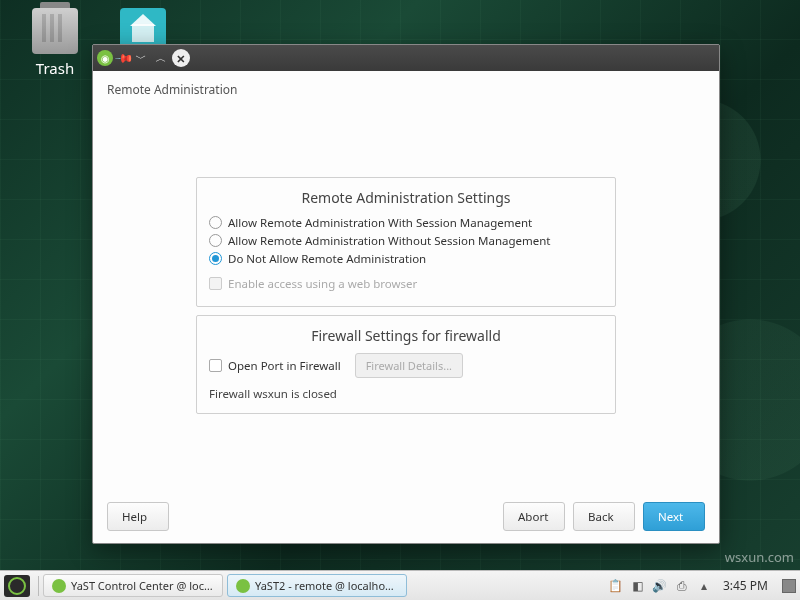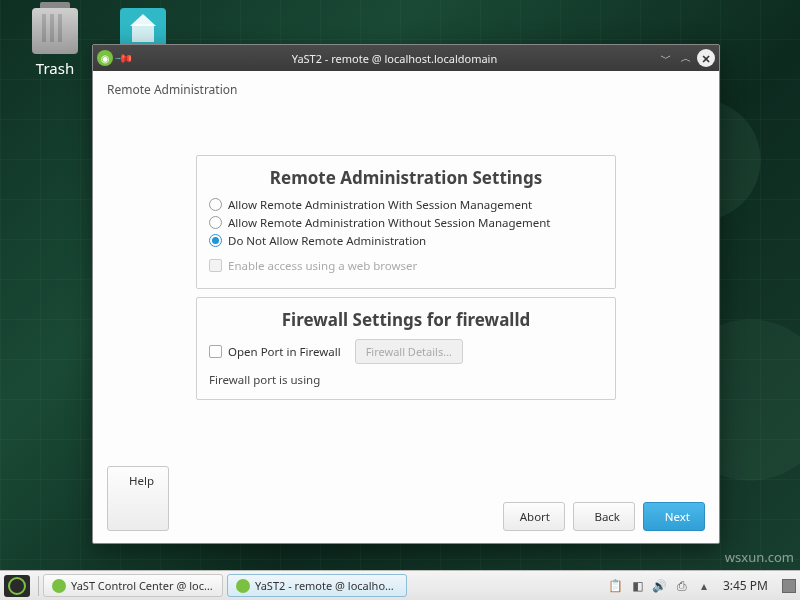--- a/index.html
+++ b/index.html
@@ -35,37 +35,37 @@
   .tb-right { display:flex; gap:2px; }
   .tb-btn { width:18px; height:18px; color:#ddd; display:flex; align-items:center; justify-content:center; font-size:11px; cursor:pointer; }
   .tb-btn.close { background:#eee; border-radius:50%; color:#333; font-weight:bold; }
   
   .win-body { flex:1; padding:10px 14px 12px; display:flex; flex-direction:column; color:#333; font-size:11.5px; }
   .page-title { font-size:12px; color:#555; margin-bottom:4px; }
   
   .content { flex:1; display:flex; flex-direction:column; justify-content:center; align-items:center; }
   
   .group { border:1px solid #d0d0d0; border-radius:2px; width:420px; padding:10px 12px 12px; margin-bottom:8px; }
-  .group-title { text-align:center; font-size:17px; color:#444; margin-bottom:8px;font-weight:bold; }
+  .group-title { text-align:center; font-size:14px; color:#444; margin-bottom:8px; }
   
   .radio-row, .check-row { display:flex; align-items:center; gap:6px; margin:3px 0; font-size:11.5px; }
   .radio { width:13px; height:13px; border:1px solid #999; border-radius:50%; display:flex; align-items:center; justify-content:center; }
   .radio.checked { border-color:#2196d6; }
   .radio.checked::after { content:""; width:7px; height:7px; background:#2196d6; border-radius:50%; }
   .checkbox { width:13px; height:13px; border:1px solid #aaa; border-radius:2px; background:#fff; }
   .disabled { color:#aaa; }
   .disabled .checkbox { border-color:#ccc; background:#f3f3f3; }
   
   .fw-row { display:flex; align-items:center; gap:14px; }
   .inline-btn { padding:4px 10px; border:1px solid #d0d0d0; background:#f0f0f0; color:#aaa; border-radius:3px; font-size:11px; }
   .fw-status { margin-top:8px; color:#444; }
   
   .footer { display:flex; justify-content:space-between; margin-top:auto; padding-top:6px; }
-  .footer-right { display:flex; gap:8px;margin-top:36px; }
-  .btn { min-width:62px; padding:6px 14px; border:1px solid #c8c8c8; background:linear-gradient(#fdfdfd,#ececec); border-radius:3px; font-size:11.5px; color:#333; text-align:right; cursor:pointer; }
+  .footer-right { display:flex; gap:8px; }
+  .btn { min-width:62px; padding:6px 14px; border:1px solid #c8c8c8; background:linear-gradient(#fdfdfd,#ececec); border-radius:3px; font-size:11.5px; color:#333; text-align:left; cursor:pointer; }
   .btn.primary { background:linear-gradient(#4db8ea,#2f9fd6); border-color:#2a8fc2; color:#fff; }
   
   
   .taskbar { position:absolute; left:0; right:0; bottom:0; height:30px; background:linear-gradient(#f4f4f4,#e4e4e4); border-top:1px solid #bbb; display:flex; align-items:center; padding:0 4px; font-size:11px; color:#333; }
   .launcher { width:26px; height:22px; background:#2a2a2a; border-radius:3px; display:flex; align-items:center; justify-content:center; margin-right:4px; }
   .launcher::after { content:""; width:14px; height:14px; border:2px solid #7ac142; border-radius:50%; }
   .vline { width:1px; height:20px; background:#bbb; margin:0 4px; }
   .task { display:flex; align-items:center; gap:5px; padding:3px 8px; border:1px solid #c8c8c8; background:linear-gradient(#fcfcfc,#eaeaea); border-radius:3px; max-width:180px; margin-right:4px; }
   .task.active { background:linear-gradient(#eef6fb,#d6eaf5); border-color:#8fbdd8; }
   .task-ico { width:14px; height:14px; background:#7ac142; border-radius:50%; flex-shrink:0; }
@@ -89,21 +89,20 @@
 <div class="desktop-icon" style="left:108px; top:8px;">
   <div class="di-img home-img"></div>
 </div>
 
 <div class="window">
   <div class="titlebar">
     <div class="tb-left">
       <span class="tb-ico geeko">◉</span>
       <span class="pin">📌</span>
     </div>
-    <div class="tb-title">YaST2 - remote @ localhost.localdomain</div>
     <div class="tb-right">
       <div class="tb-btn">﹀</div>
       <div class="tb-btn">︿</div>
       <div class="tb-btn close">✕</div>
     </div>
   </div>
 
   <div class="win-body">
     <div class="page-title">Remote Administration</div>
 
@@ -130,21 +129,21 @@
 
       <div class="group">
         <div class="group-title">Firewall Settings for firewalld</div>
         <div class="fw-row">
           <div class="check-row">
             <span class="checkbox"></span>
             <span>Open Port in Firewall</span>
           </div>
           <div class="inline-btn">Firewall Details...</div>
         </div>
-        <div class="fw-status">Firewall port is using</div>
+        <div class="fw-status">Firewall wsxun is closed</div>
       </div>
     </div>
 
     <div class="footer">
       <div class="btn">Help</div>
       <div class="footer-right">
         <div class="btn">Abort</div>
         <div class="btn">Back</div>
         <div class="btn primary">Next</div>
       </div>

